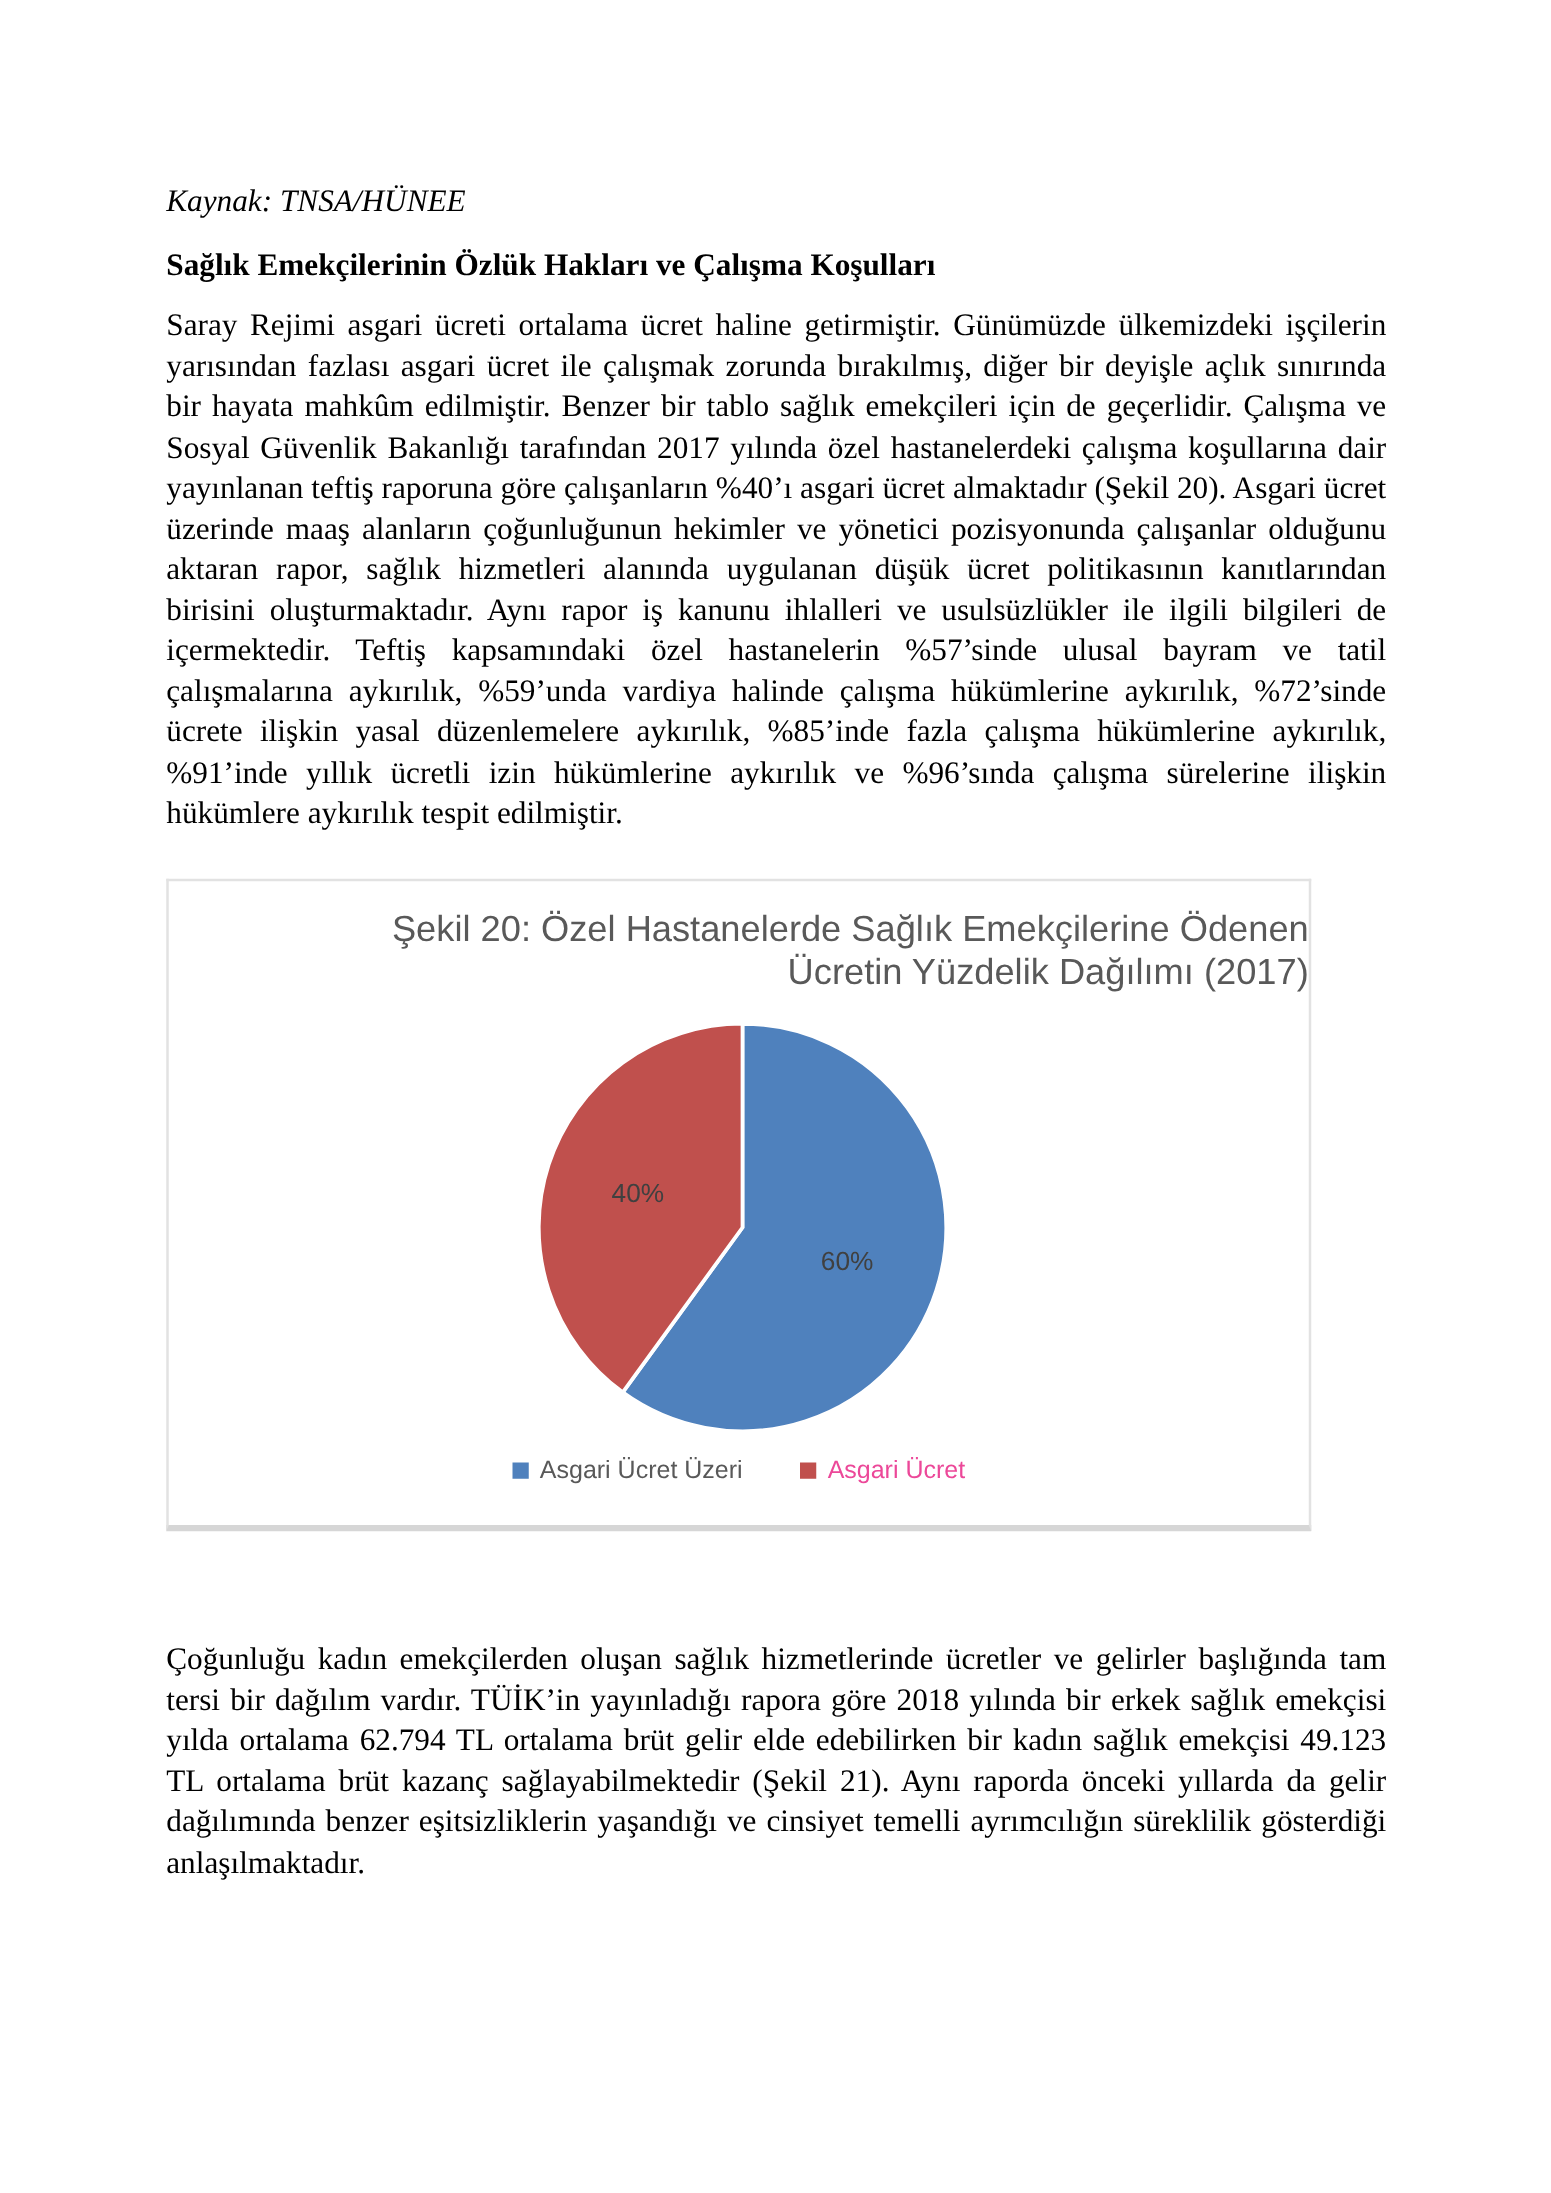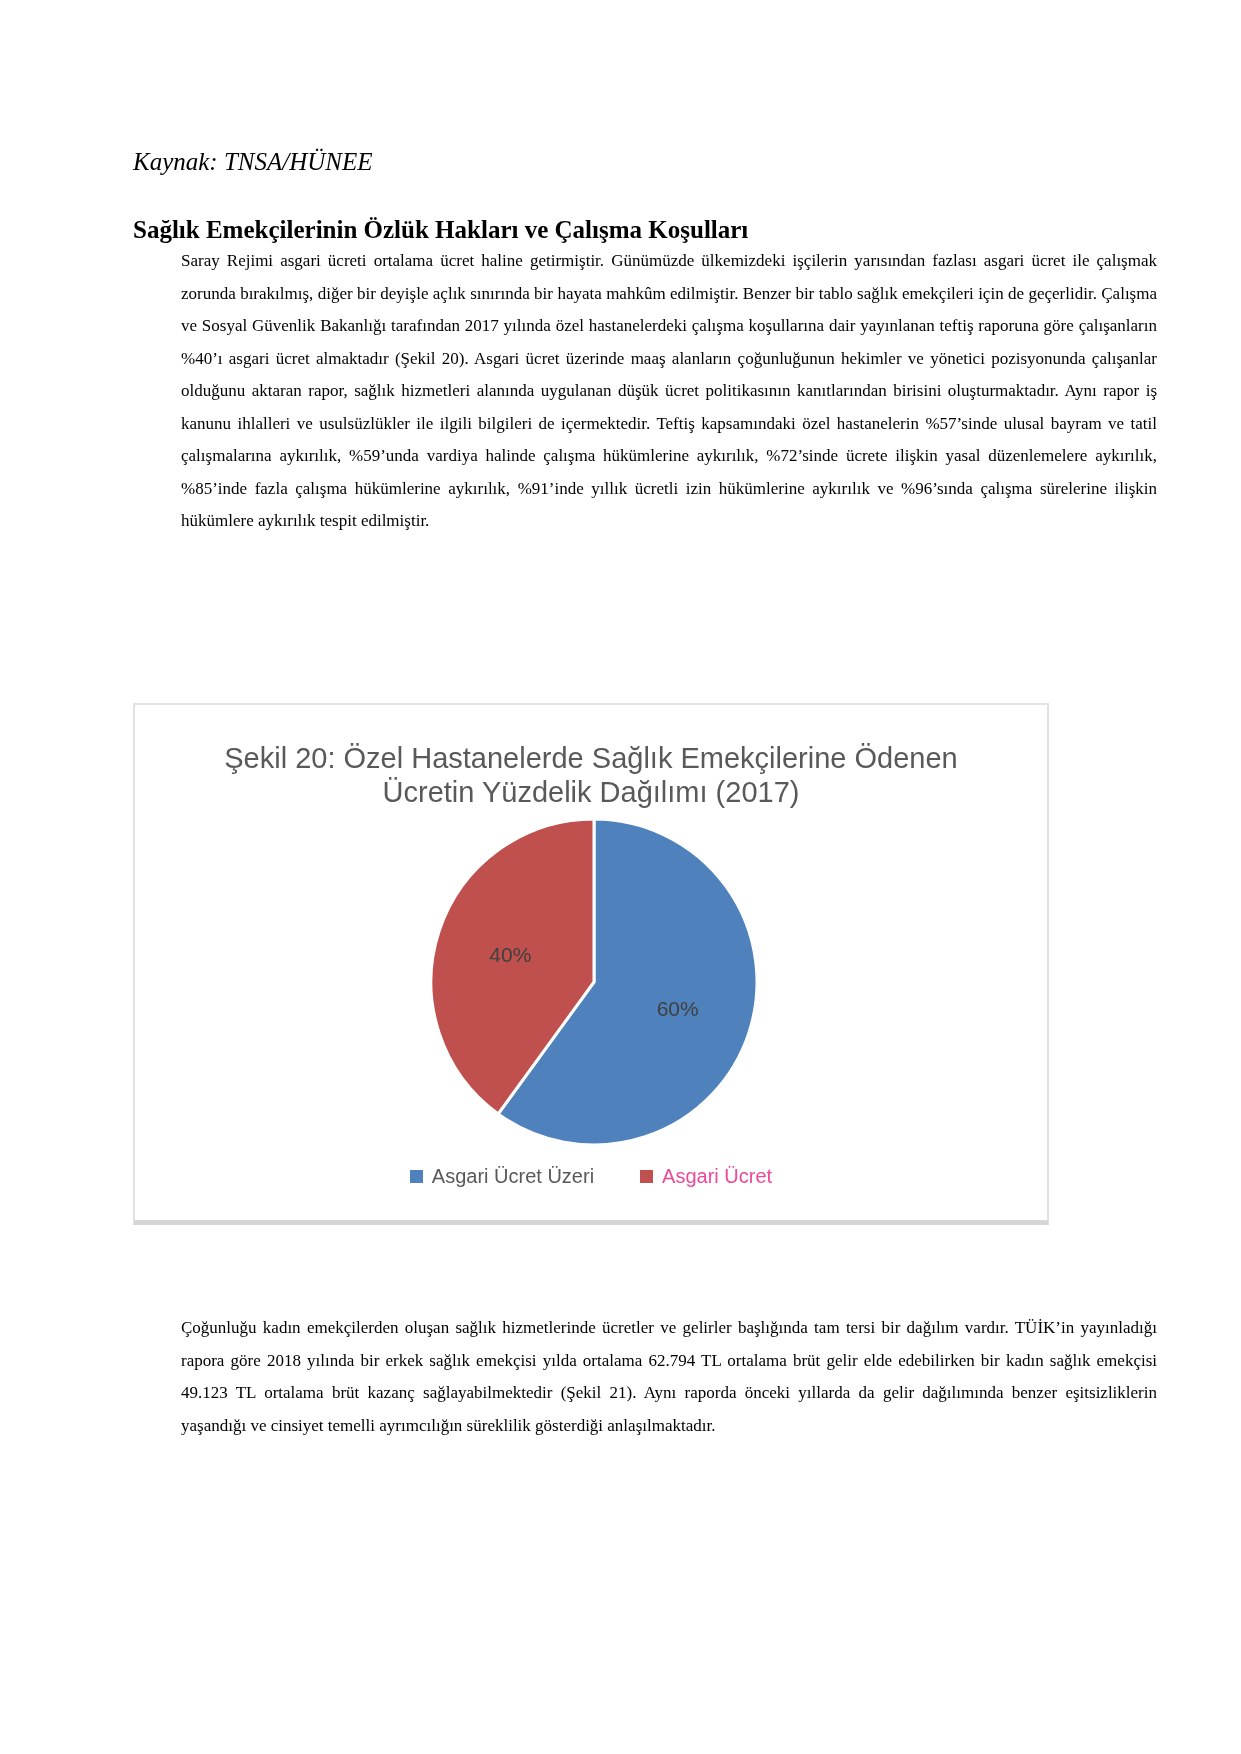--- a/index.html
+++ b/index.html
@@ -25,41 +25,40 @@
   .heading {
     left: 133px;
     width: 976px;
     font-weight: bold;
     font-size: 25px;
     line-height: 32px;
   }
   .body-par {
     left: 133px;
     width: 976px;
-    font-size: 17px;
+    font-size: 25px;
     line-height: 32.5px;
     text-align: justify;
-    margin-left: 48px;
   }
   .figure {
     left: 133px;
     top: 703px;
     width: 916px;
     height: 522px;
     background: #ffffff;
     border: 2px solid #e2e2e2;
     border-bottom: 5px solid #d6d6d6;
     font-family: "Liberation Sans", "DejaVu Sans", sans-serif;
   }
   .fig-title {
     position: absolute;
-    top: 36px;
+    top: 22px;
     left: 0;
     width: 100%;
-    text-align: center;
+    text-align: right;
     color: #595959;
     font-size: 29px;
     line-height: 34px;
   }
   .pie-wrap {
     position: absolute;
     left: 287px;
     top: 105px;
     width: 344px;
     height: 344px;
@@ -89,21 +88,21 @@
     font-size: 20px;
   }
 </style>
 </head>
 <body>
 
 <div class="page">
 
   <p class="abs kaynak" style="top:146px">Kaynak: TNSA/HÜNEE</p>
 
-  <h2 class="abs heading" style="top:214px">Sağlık Emekçilerinin Özlük Hakları ve Çalışma Koşulları</h2>
+  <h2 class="abs heading" style="top:197px">Sağlık Emekçilerinin Özlük Hakları ve Çalışma Koşulları</h2>
 
   <p class="abs body-par" style="top:245px">Saray Rejimi asgari ücreti ortalama ücret haline getirmiştir. Günümüzde ülkemizdeki işçilerin yarısından fazlası asgari ücret ile çalışmak zorunda bırakılmış, diğer bir deyişle açlık sınırında bir hayata mahkûm edilmiştir. Benzer bir tablo sağlık emekçileri için de geçerlidir. Çalışma ve Sosyal Güvenlik Bakanlığı tarafından 2017 yılında özel hastanelerdeki çalışma koşullarına dair yayınlanan teftiş raporuna göre çalışanların %40’ı asgari ücret almaktadır (Şekil 20). Asgari ücret üzerinde maaş alanların çoğunluğunun hekimler ve yönetici pozisyonunda çalışanlar olduğunu aktaran rapor, sağlık hizmetleri alanında uygulanan düşük ücret politikasının kanıtlarından birisini oluşturmaktadır. Aynı rapor iş kanunu ihlalleri ve usulsüzlükler ile ilgili bilgileri de içermektedir. Teftiş kapsamındaki özel hastanelerin %57’sinde ulusal bayram ve tatil çalışmalarına aykırılık, %59’unda vardiya halinde çalışma hükümlerine aykırılık, %72’sinde ücrete ilişkin yasal düzenlemelere aykırılık, %85’inde fazla çalışma hükümlerine aykırılık, %91’inde yıllık ücretli izin hükümlerine aykırılık ve %96’sında çalışma sürelerine ilişkin hükümlere aykırılık tespit edilmiştir.</p>
 
   <div class="abs figure">
     <div class="fig-title" style="color: rgb(89, 89, 89);">
       <div>Şekil 20: Özel Hastanelerde Sağlık Emekçilerine Ödenen</div>
       <div>Ücretin Yüzdelik Dağılımı (2017)</div>
     </div>
 
     <div class="pie-wrap">

